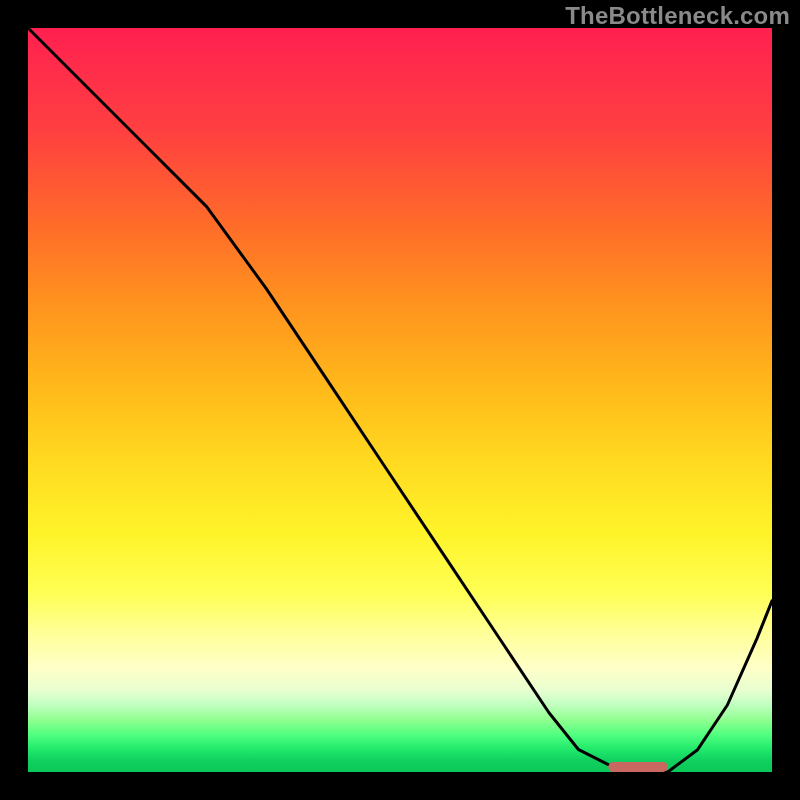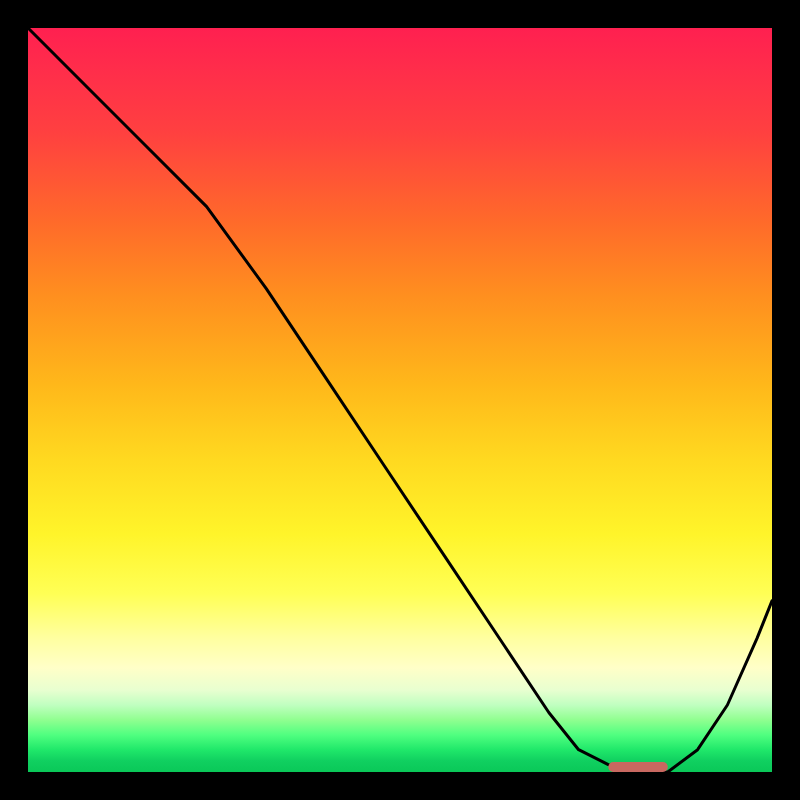--- a/index.html
+++ b/index.html
@@ -79,13 +79,14 @@
 <body>
 
 <div class="chart-container">
   <div class="plot-area">
     <div class="gradient-bg"></div>
     <svg class="curve-svg" viewBox="0 0 744 744" preserveAspectRatio="none">
       <path id="curve" class="curve-path" d="M0.0 0.0 L59.5 59.5 L119.0 119.0 L178.6 178.6 L238.1 260.4 L297.6 349.7 L357.1 439.0 L416.6 528.2 L476.2 617.5 L520.8 684.5 L550.6 721.7 L580.3 736.6 L610.1 744.0 L639.8 744.0 L669.6 721.7 L699.4 677.0 L729.1 610.1 L744.0 572.9"></path>
       <rect id="marker" class="marker" x="580.3" y="734.0" width="59.5" height="10.0" rx="5.0" fill="#c86860"></rect>
     </svg>
   </div>
+  <div class="watermark">TheBottleneck.com</div>
 </div>
 
 </body></html>

